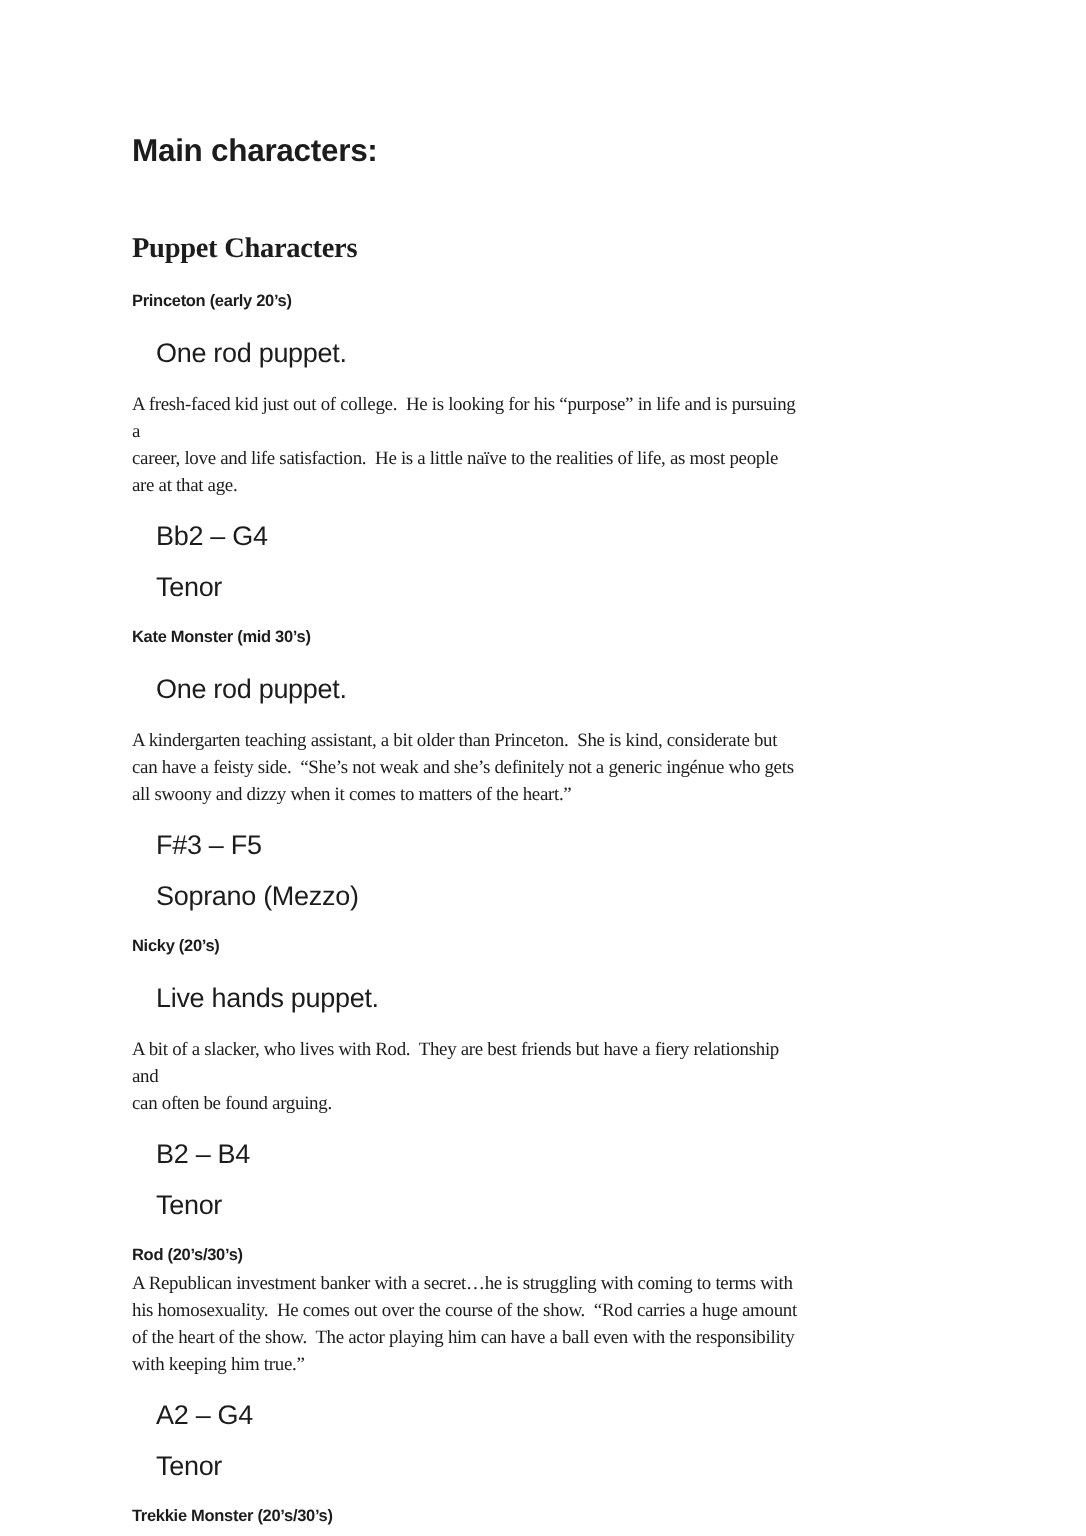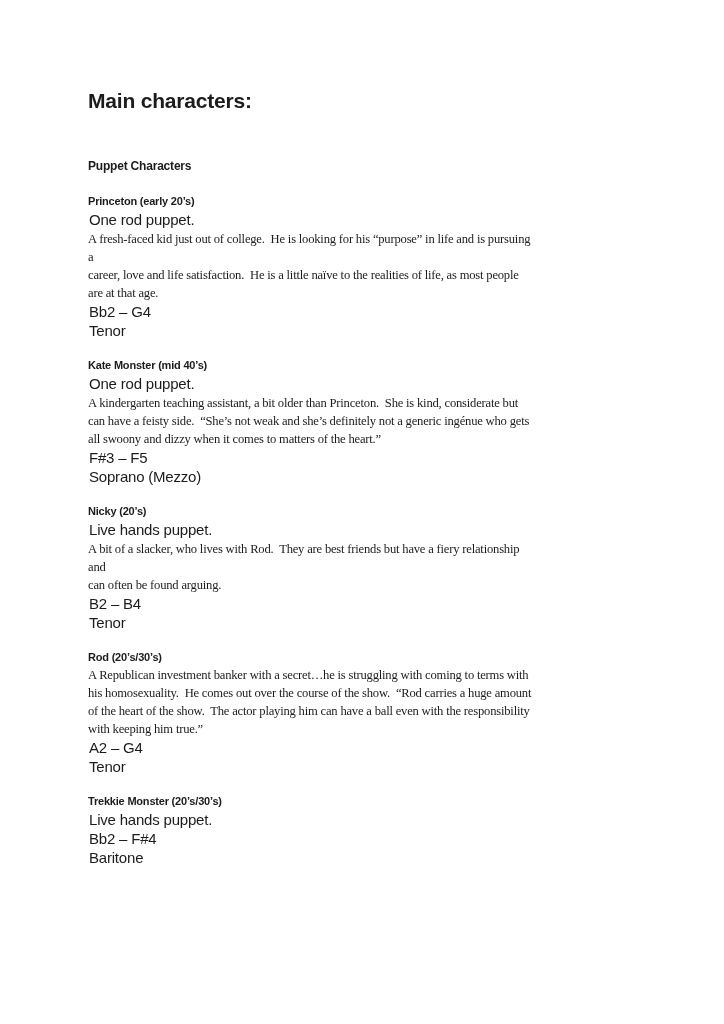--- a/index.html
+++ b/index.html
@@ -17,48 +17,49 @@
     padding: 88px 64px 40px 88px;
   }
   .doc-title {
     font-size: 21px;
     font-weight: bold;
     line-height: 26px;
     letter-spacing: -0.2px;
     margin: 0 0 42px 0;
   }
   .section-heading {
-    font-size: 12px;
+    font-size: 19px;
     font-weight: bold;
     line-height: 20px;
     letter-spacing: -0.2px;
     margin: 0;
+    font-family: Liberation Serif, serif;
   }
   .intro {
     font-size: 12.6px;
     line-height: 18px;
     letter-spacing: -0.2px;
     white-space: pre-wrap;
     margin: 0 0 20px 0;
   }
   .character {
     margin: 16px 0 0 0;
   }
   .char-name {
     font-size: 11px;
     font-weight: bold;
     line-height: 18px;
     letter-spacing: -0.2px;
     margin: 0;
   }
   .char-line {
-    font-size: 15px;
+    font-size: 18px;
     line-height: 18px;
     letter-spacing: -0.2px;
-    margin: 1px;
+    margin: 16px;
   }
   .char-desc {
     font-size: 12.6px;
     line-height: 18px;
     letter-spacing: -0.2px;
     white-space: pre-wrap;
     margin: 0;
     font-family: Liberation Serif, serif;
   }
 </style>
@@ -75,21 +76,21 @@
     <p class="char-name">Princeton (early 20’s)</p>
     <p class="char-line">One rod puppet.</p>
     <p class="char-desc">A fresh-faced kid just out of college.  He is looking for his “purpose” in life and is pursuing a
 career, love and life satisfaction.  He is a little naïve to the realities of life, as most people
 are at that age.</p>
     <p class="char-line">Bb2 – G4</p>
     <p class="char-line">Tenor</p>
   </section>
 
   <section class="character">
-    <p class="char-name">Kate Monster (mid 40’s)</p>
+    <p class="char-name">Kate Monster (mid 30’s)</p>
     <p class="char-line">One rod puppet.</p>
     <p class="char-desc">A kindergarten teaching assistant, a bit older than Princeton.  She is kind, considerate but
 can have a feisty side.  “She’s not weak and she’s definitely not a generic ingénue who gets
 all swoony and dizzy when it comes to matters of the heart.”</p>
     <p class="char-line">F#3 – F5</p>
     <p class="char-line">Soprano (Mezzo)</p>
   </section>
 
   <section class="character">
     <p class="char-name">Nicky (20’s)</p>

